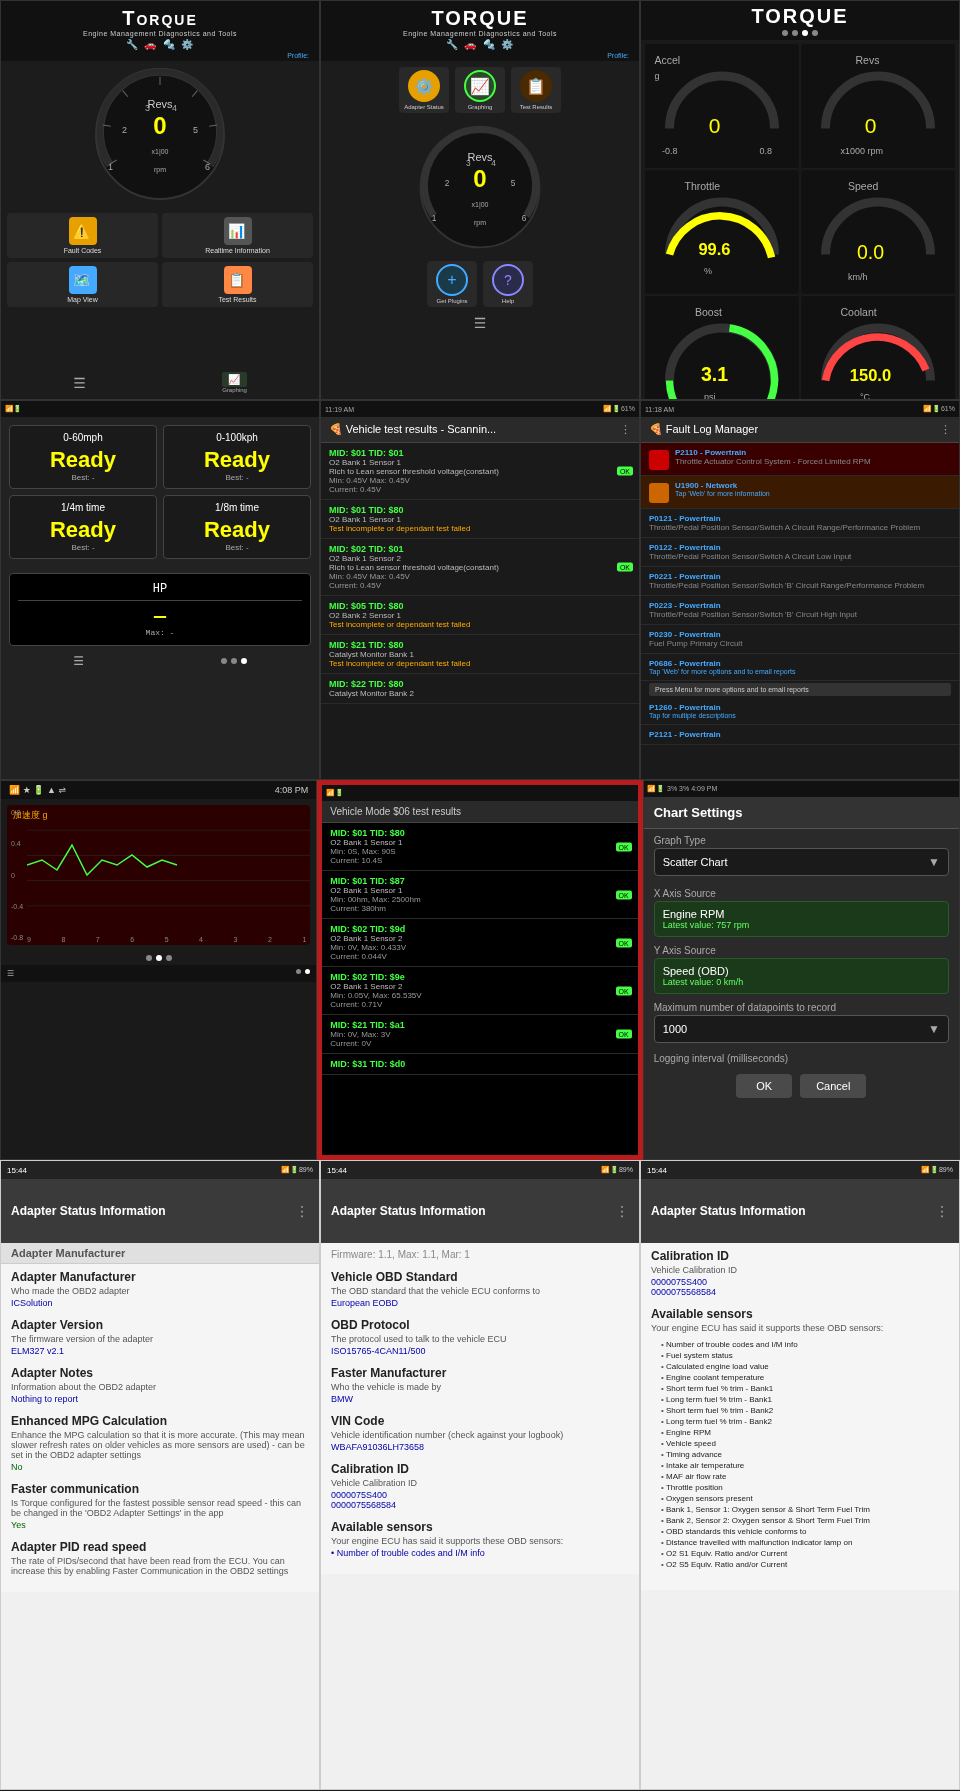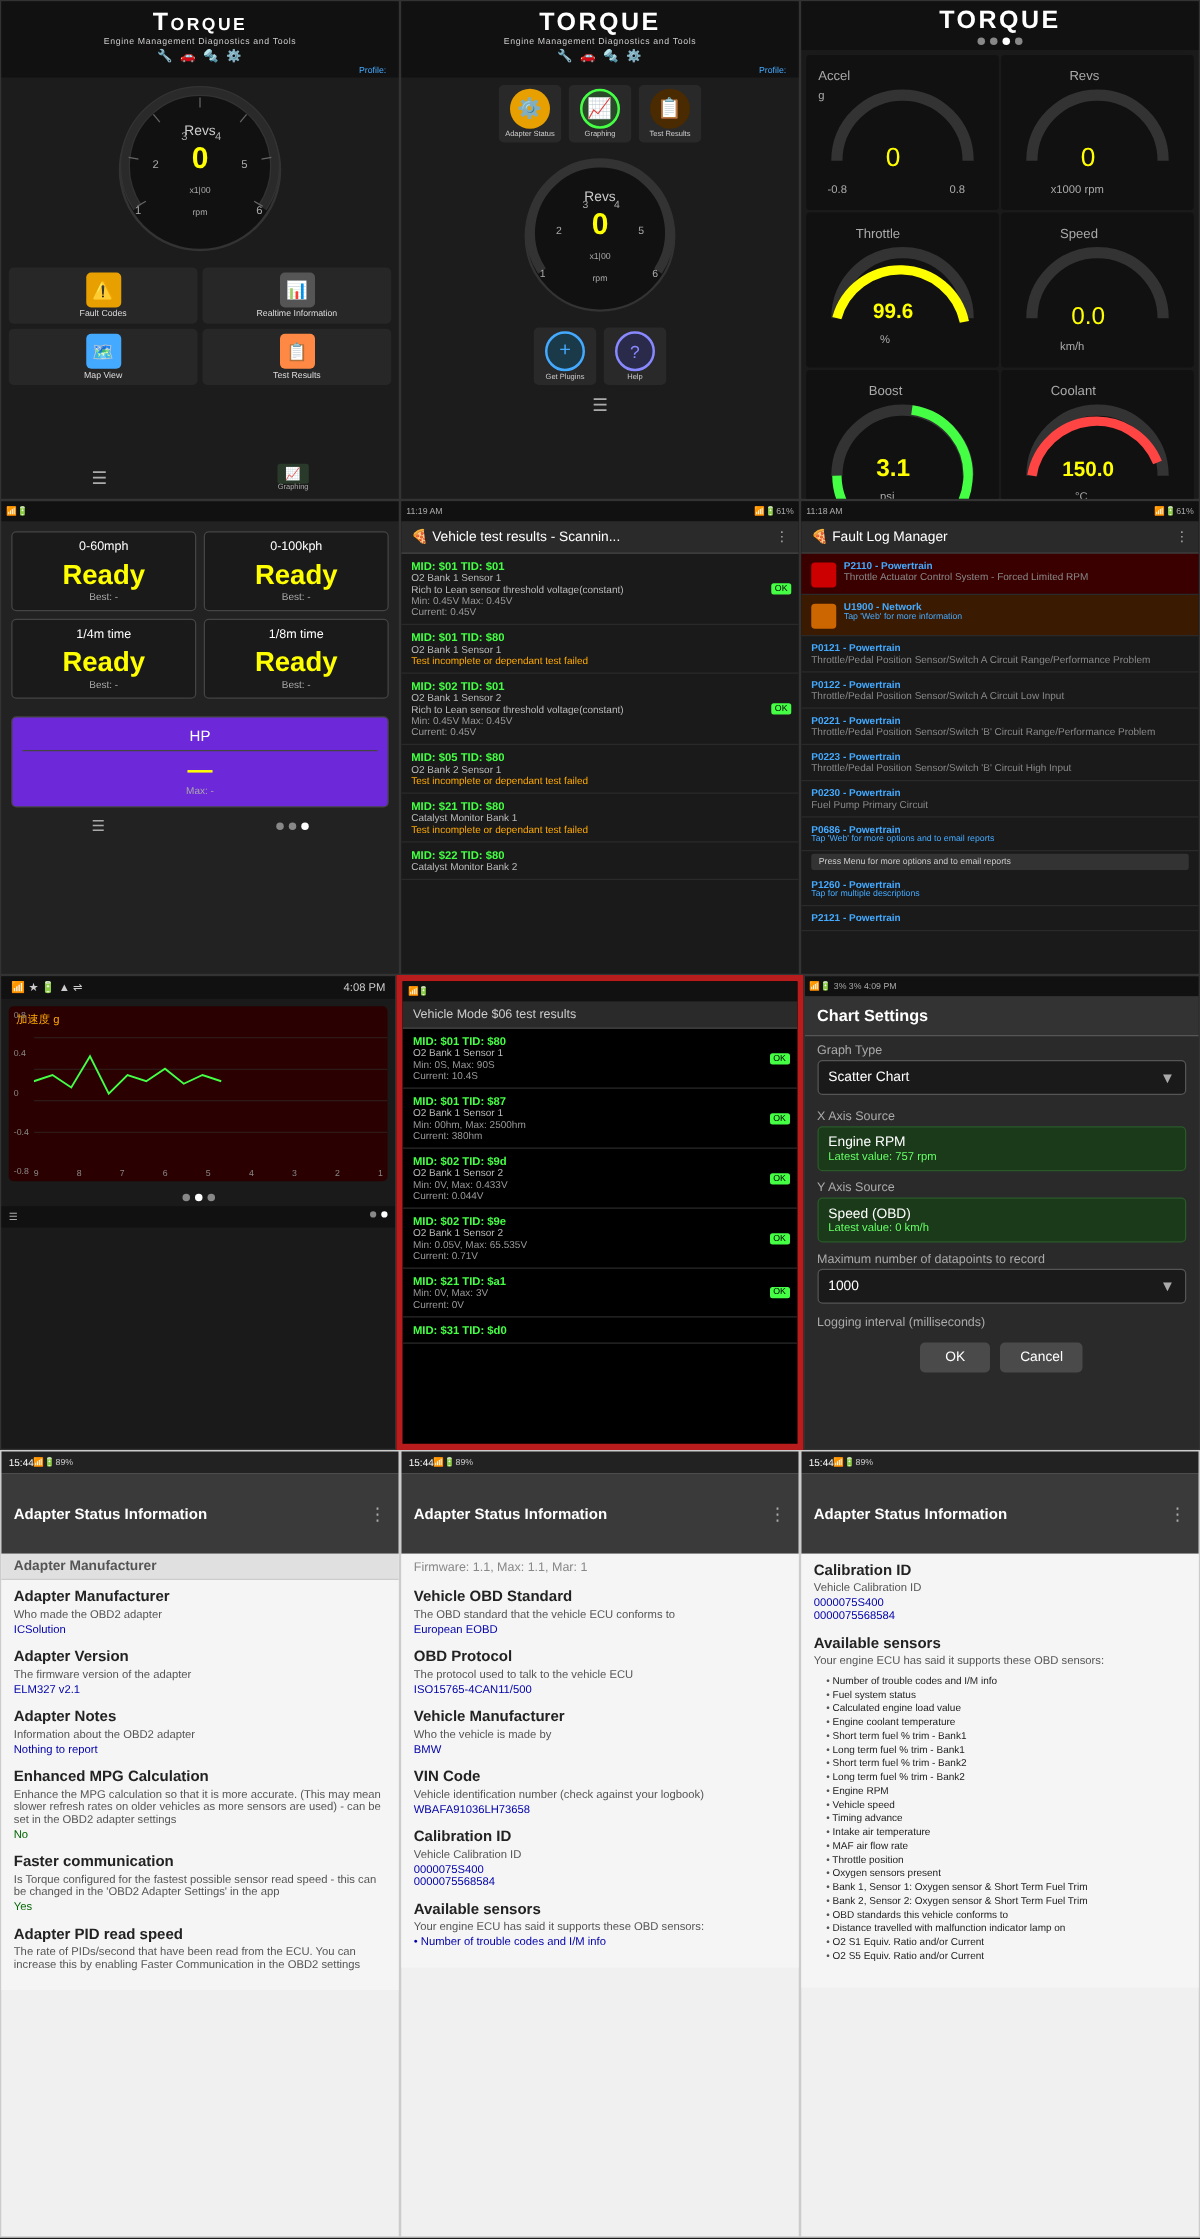--- a/index.html
+++ b/index.html
@@ -197,26 +197,27 @@
     .perf-box-value {
       font-size: 22px;
       font-weight: bold;
       color: #ff0;
     }
     .perf-box-best {
       font-size: 8px;
       color: #aaa;
     }
     .hp-box {
-      background: #6d28d9;
+      background: #000000;
       border: 1px solid #444;
       border-radius: 4px;
       padding: 8px;
       text-align: center;
       margin: 6px 8px;
+      font-family: Liberation Mono, monospace;
     }
     .hp-box-title { font-size: 12px; color: #fff; }
     .hp-box-value { font-size: 20px; color: #ff0; font-weight: bold; }
     .hp-box-max { font-size: 8px; color: #aaa; }
 
     
     .test-results-panel {
       background: #1a1a1a;
       overflow-y: auto;
     }
@@ -484,21 +485,21 @@
       border: 1px solid #ccc;
       overflow: hidden;
       font-family: Arial, sans-serif;
     }
     .adapter-statusbar {
       background: #222;
       height: 18px;
       display: flex;
       align-items: center;
       padding: 0 6px;
-      justify-content: flex-start;
+      justify-content: space-between;
     }
     .adapter-statusbar-time {
       font-size: 8px;
       color: #fff;
     }
     .adapter-statusbar-icons {
       font-size: 7px;
       color: #ccc;
     }
     .adapter-topbar {
@@ -1193,21 +1194,21 @@
         <div class="adapter-section-value-blue">European EOBD</div>
       </div>
 
       <div class="adapter-section">
         <div class="adapter-section-title">OBD Protocol</div>
         <div class="adapter-section-desc">The protocol used to talk to the vehicle ECU</div>
         <div class="adapter-section-value-blue">ISO15765-4CAN11/500</div>
       </div>
 
       <div class="adapter-section">
-        <div class="adapter-section-title">Vehicle Manufacturer</div>
+        <div class="adapter-section-title">Faster Manufacturer</div>
         <div class="adapter-section-desc">Who the vehicle is made by</div>
         <div class="adapter-section-value-blue">BMW</div>
       </div>
 
       <div class="adapter-section">
         <div class="adapter-section-title">VIN Code</div>
         <div class="adapter-section-desc">Vehicle identification number (check against your logbook)</div>
         <div class="adapter-section-value-blue">WBAFA91036LH73658</div>
       </div>
 

